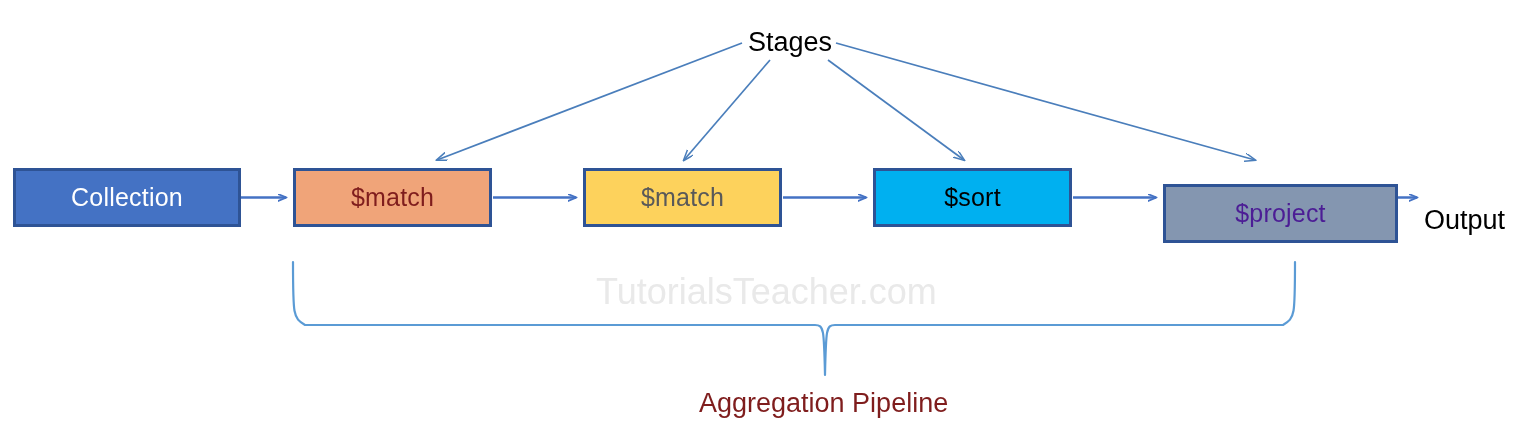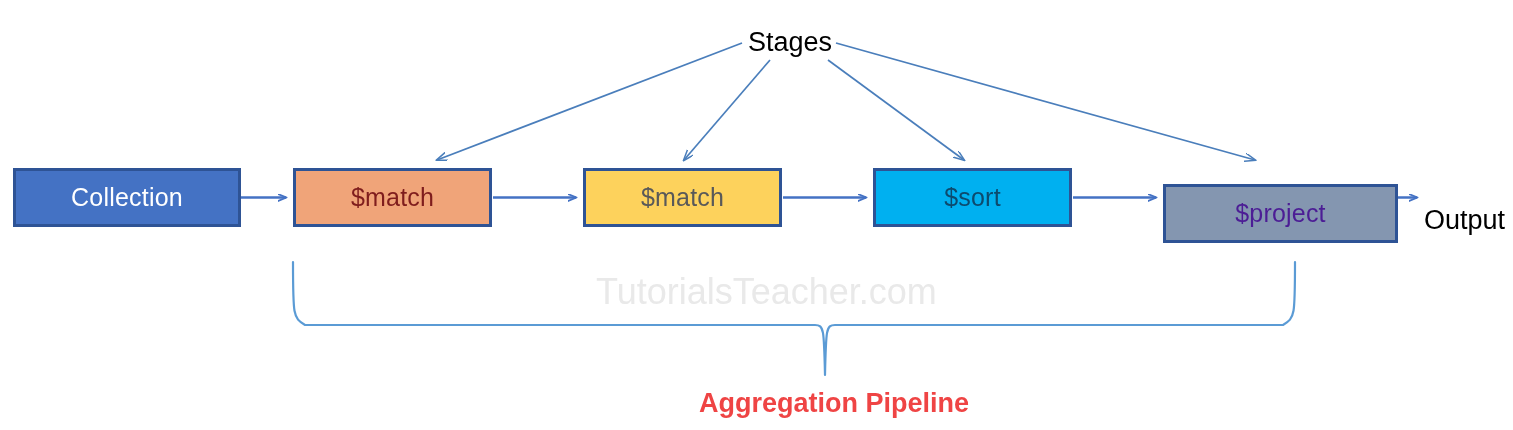--- a/index.html
+++ b/index.html
@@ -50,24 +50,23 @@
   }
   #output-label {
     font-size: 27px;
     color: #000000;
     left: 1424px;
     top: 183px;
     margin-top: 24px;
   }
   #pipeline-label {
     font-size: 27px;
-    color: #ef4444;
+    color: #7f1d1d;
     left: 699px;
     top: 390px;
-    font-weight: bold;
   }
   #watermark {
     font-size: 36px;
     color: #e9e9e9;
     left: 596px;
     top: 274px;
     font-weight: 400;
   }
 </style>
 </head>
@@ -114,21 +113,21 @@
   </div>
 
   <div class="node" style="left:293px; top:168px; width:199px; height:59px; background:#f0a479; color:#7f1d1d;">
     <span>$match</span>
   </div>
 
   <div class="node" style="left:583px; top:168px; width:199px; height:59px; background:#fdd25c; color:#595959;">
     <span>$match</span>
   </div>
 
-  <div class="node" style="left:873px; top:168px; width:199px; height:59px; background:#00b0f0; color:#0c4a6e;">
+  <div class="node" style="left:873px; top:168px; width:199px; height:59px; background:#00b0f0; color:#000000;">
     <span>$sort</span>
   </div>
 
   <div class="node" style="left:1163px; top:184px; width:235px; height:59px; background:#8496b0; color:#4c1d95;">
     <span>$project</span>
   </div>
 
   <div class="free-label" id="stages-label">Stages</div>
 
   <div class="free-label" id="output-label">Output</div>

